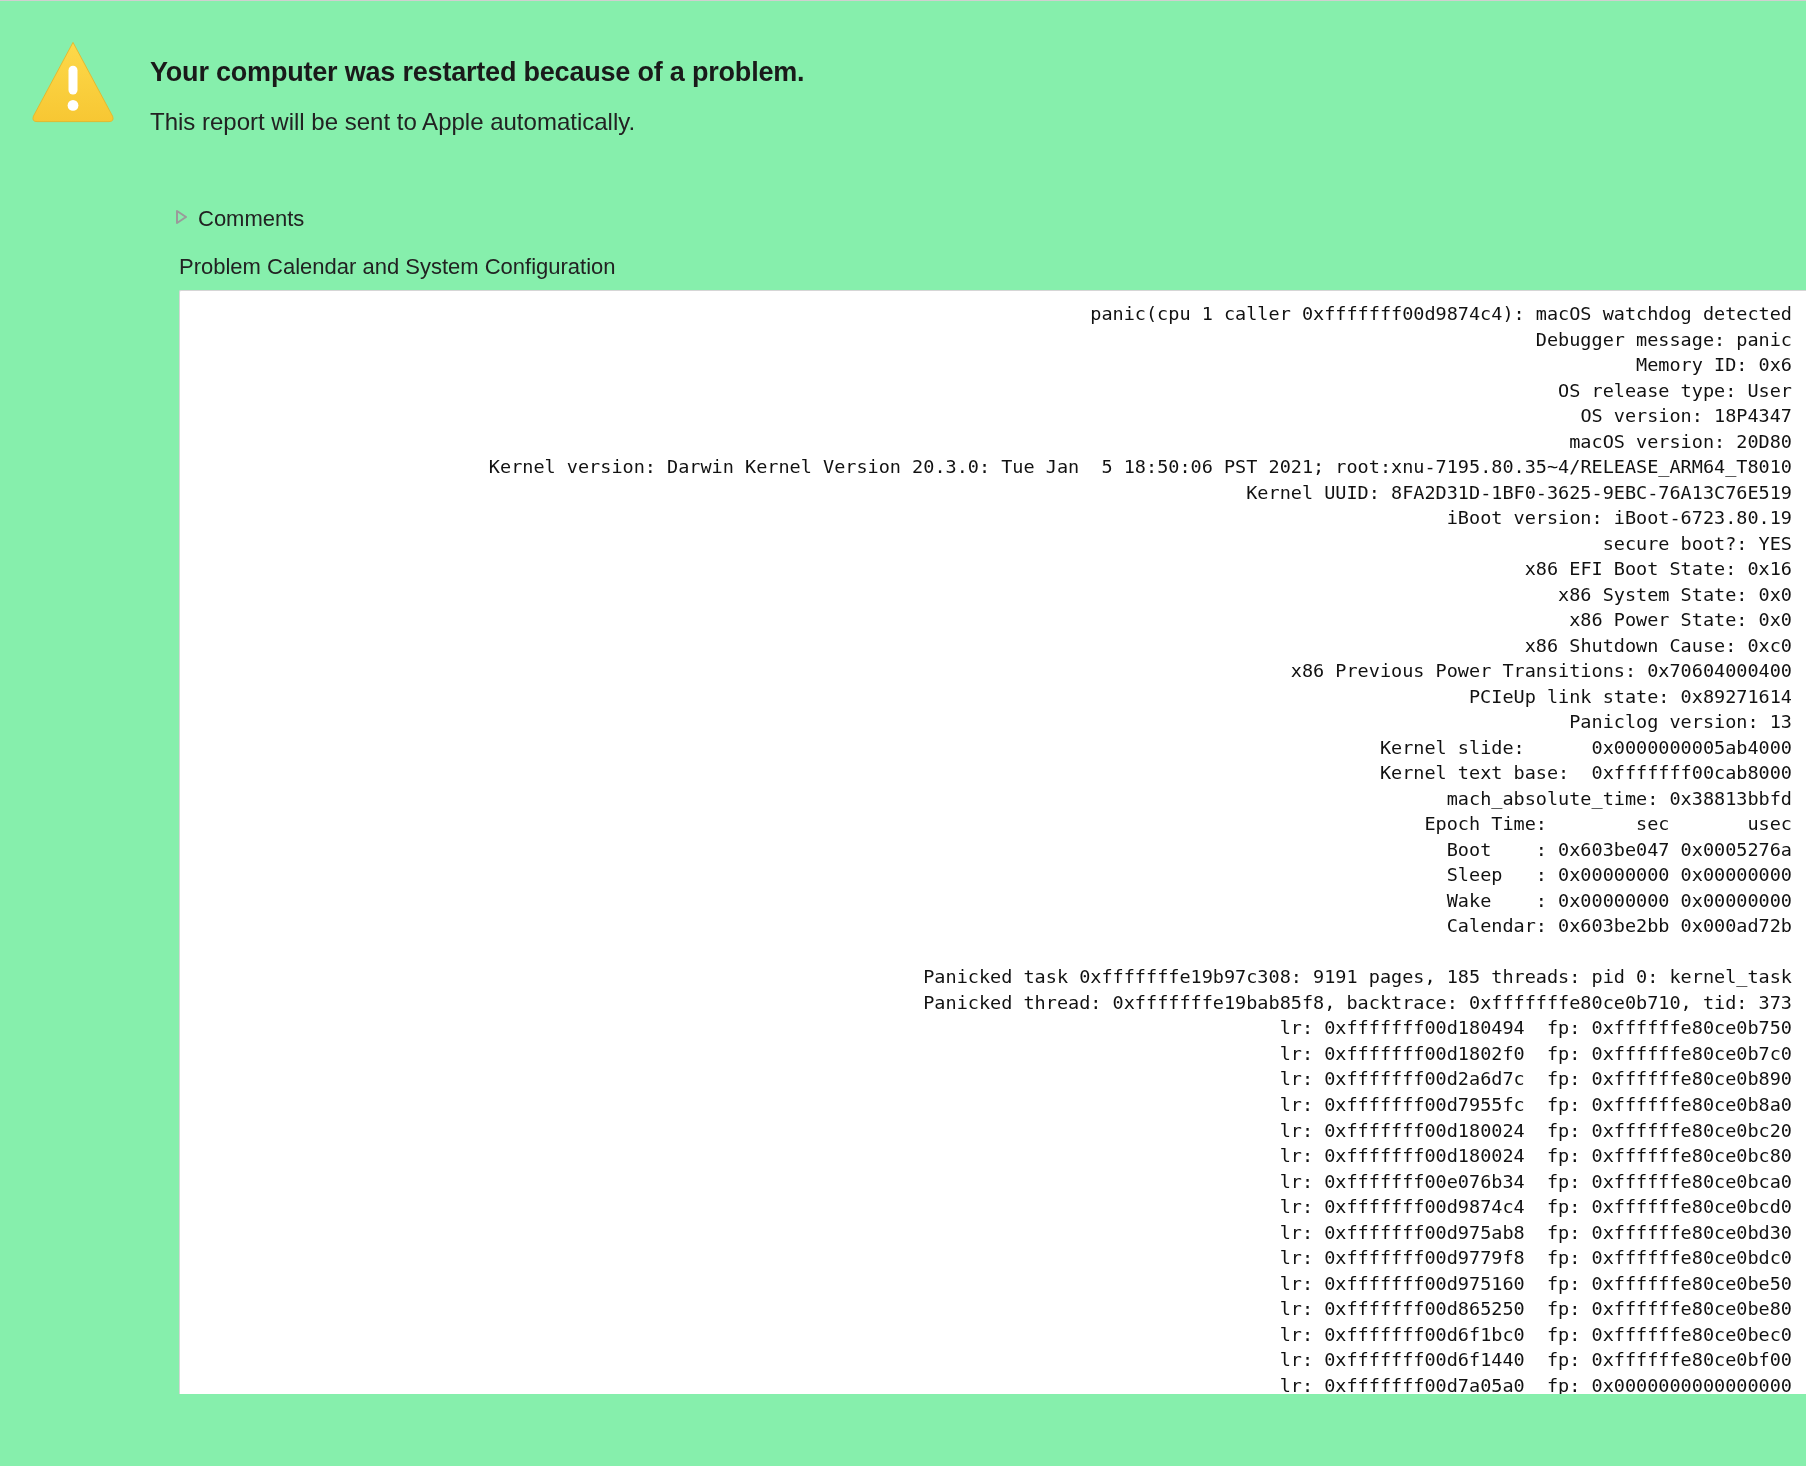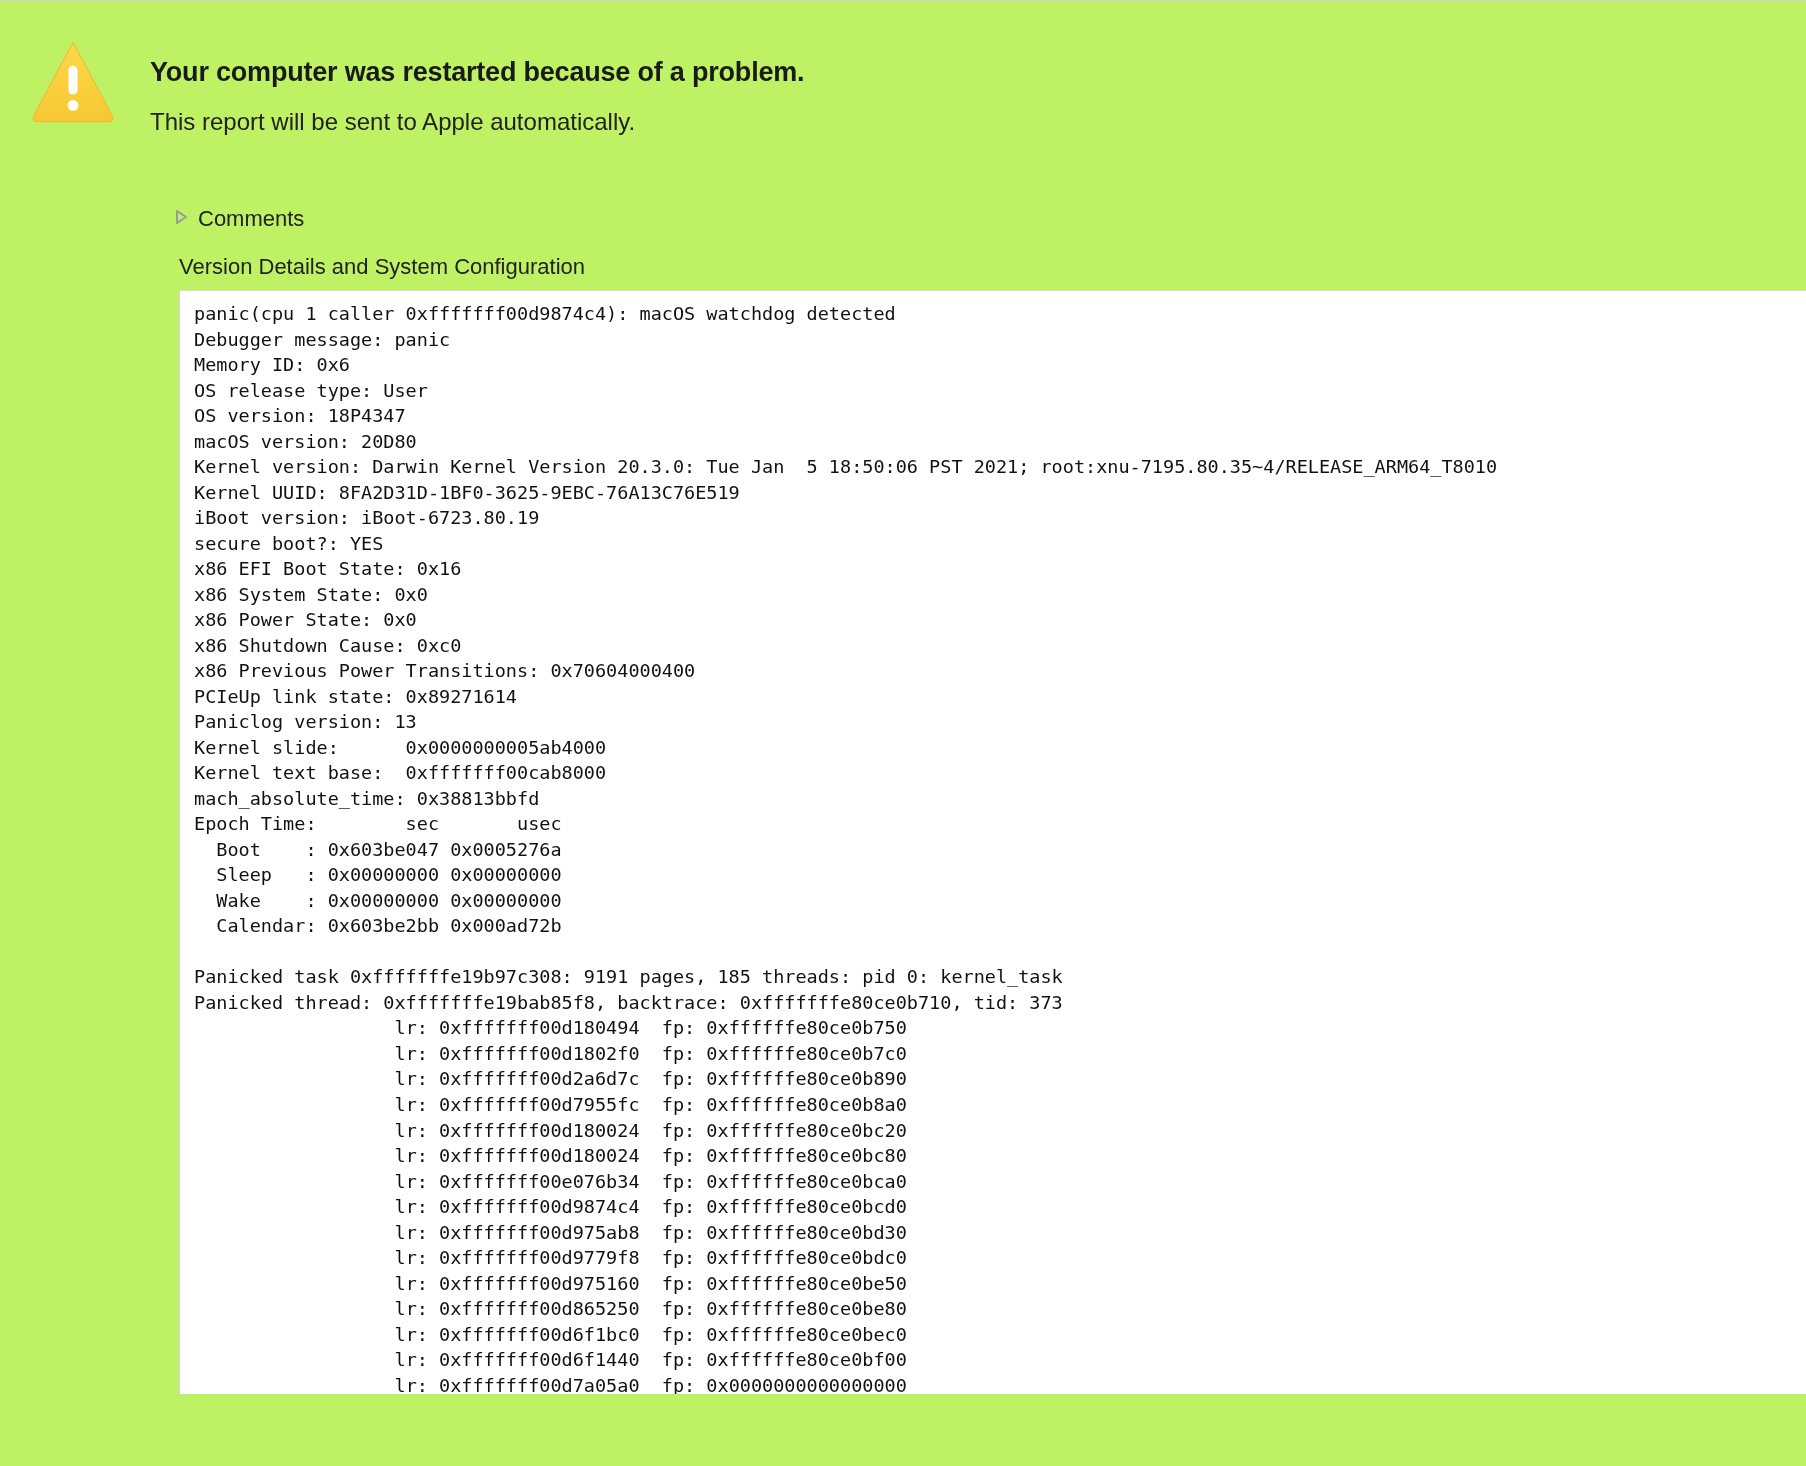--- a/index.html
+++ b/index.html
@@ -10,21 +10,21 @@
     body {
       font-family: -apple-system, BlinkMacSystemFont, "Helvetica Neue", Helvetica, Arial, sans-serif;
       background: #f0f0f0;
       width: 1806px;
       height: 1466px;
       overflow: hidden;
     }
     .outer {
       width: 100%;
       height: 100%;
-      background: #bef264;
+      background: #86efac;
       border-top: 1px solid #d0d0d0;
       padding-top: 18px;
     }
     .header-row {
       display: flex;
       align-items: flex-start;
       padding-left: 28px;
     }
     .warn-icon {
       width: 90px;
@@ -82,20 +82,21 @@
       border-bottom: none;
       border-radius: 2px 0 0 0;
       padding: 10px 14px 14px 14px;
       font-family: "SF Mono", Menlo, Monaco, Consolas, monospace;
       font-size: 18.5px;
       line-height: 1.38;
       color: #111;
       white-space: pre;
       overflow: hidden;
       height: 1104px;
+      text-align: right;
     }
   </style>
 </head>
 <body>
 
 <div class="outer">
   <div class="header-row">
     <div class="warn-icon">
       <svg viewBox="0 0 100 100" width="90" height="90">
         <defs>
@@ -117,21 +118,21 @@
 
   <div class="comments-row">
     <span class="disclosure">
       <svg width="12" height="14" viewBox="0 0 12 14">
           <path d="M1 1 L10 7 L1 13 Z" fill="none" stroke="#9a9a9a" stroke-width="2" stroke-linejoin="round"></path>
         </svg>
     </span>
     <span class="comments-label">Comments</span>
   </div>
 
-  <div class="details-label">Version Details and System Configuration</div>
+  <div class="details-label">Problem Calendar and System Configuration</div>
 
   <div class="details-box">panic(cpu 1 caller 0xfffffff00d9874c4): macOS watchdog detected
 Debugger message: panic
 Memory ID: 0x6
 OS release type: User
 OS version: 18P4347
 macOS version: 20D80
 Kernel version: Darwin Kernel Version 20.3.0: Tue Jan  5 18:50:06 PST 2021; root:xnu-7195.80.35~4/RELEASE_ARM64_T8010
 Kernel UUID: 8FA2D31D-1BF0-3625-9EBC-76A13C76E519
 iBoot version: iBoot-6723.80.19

